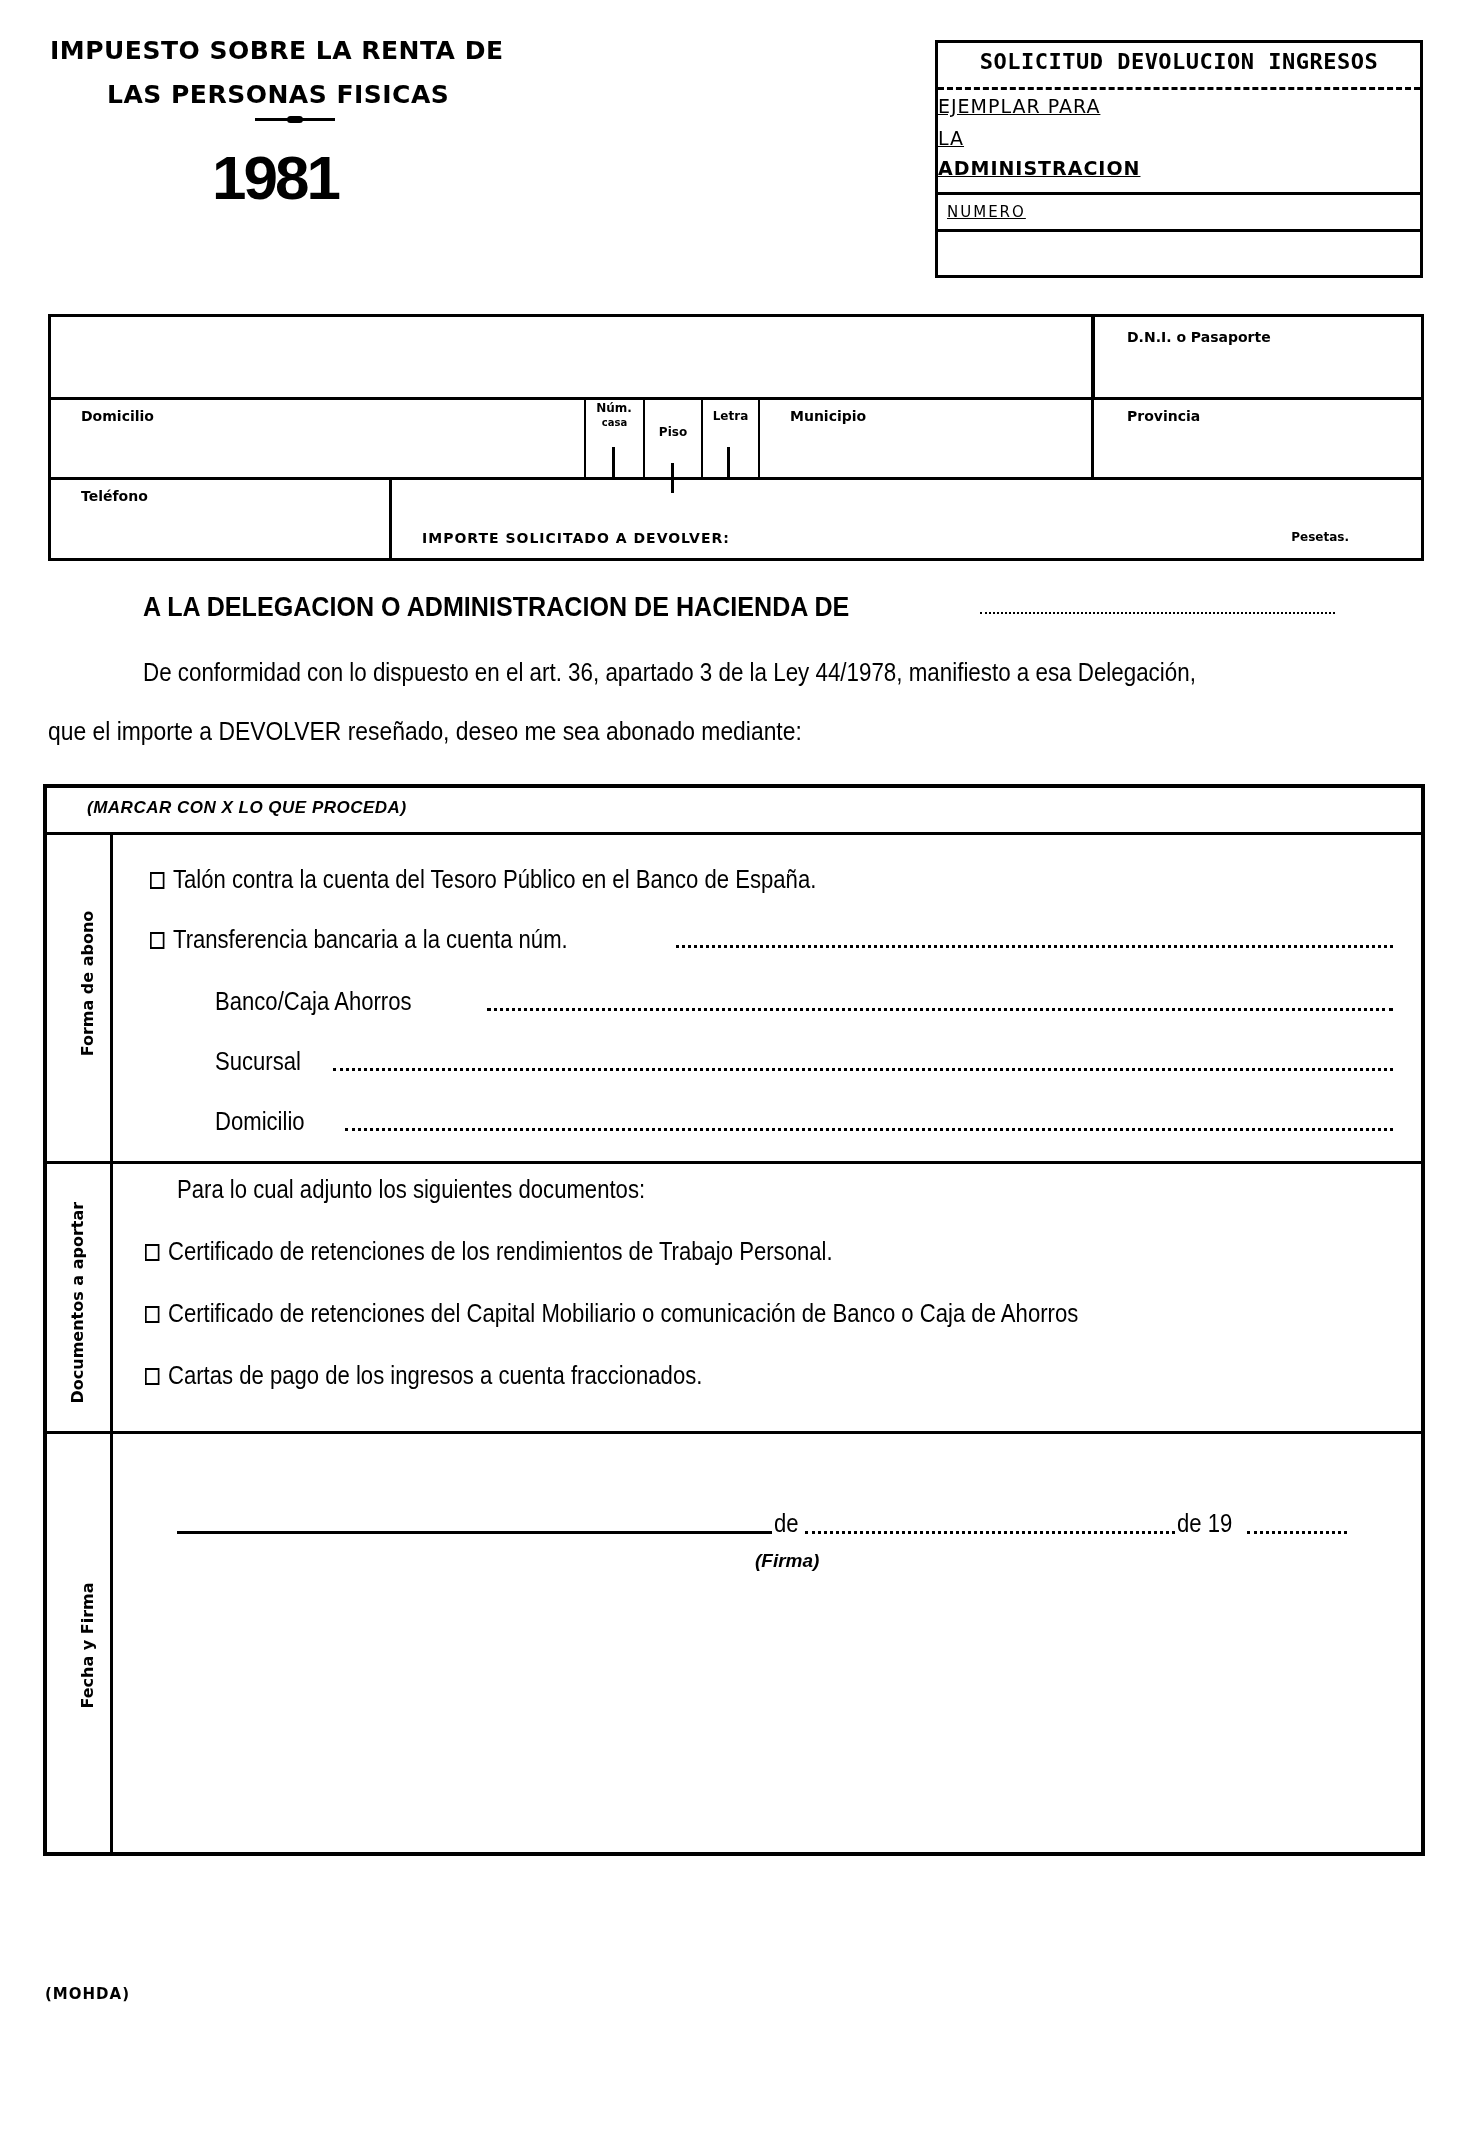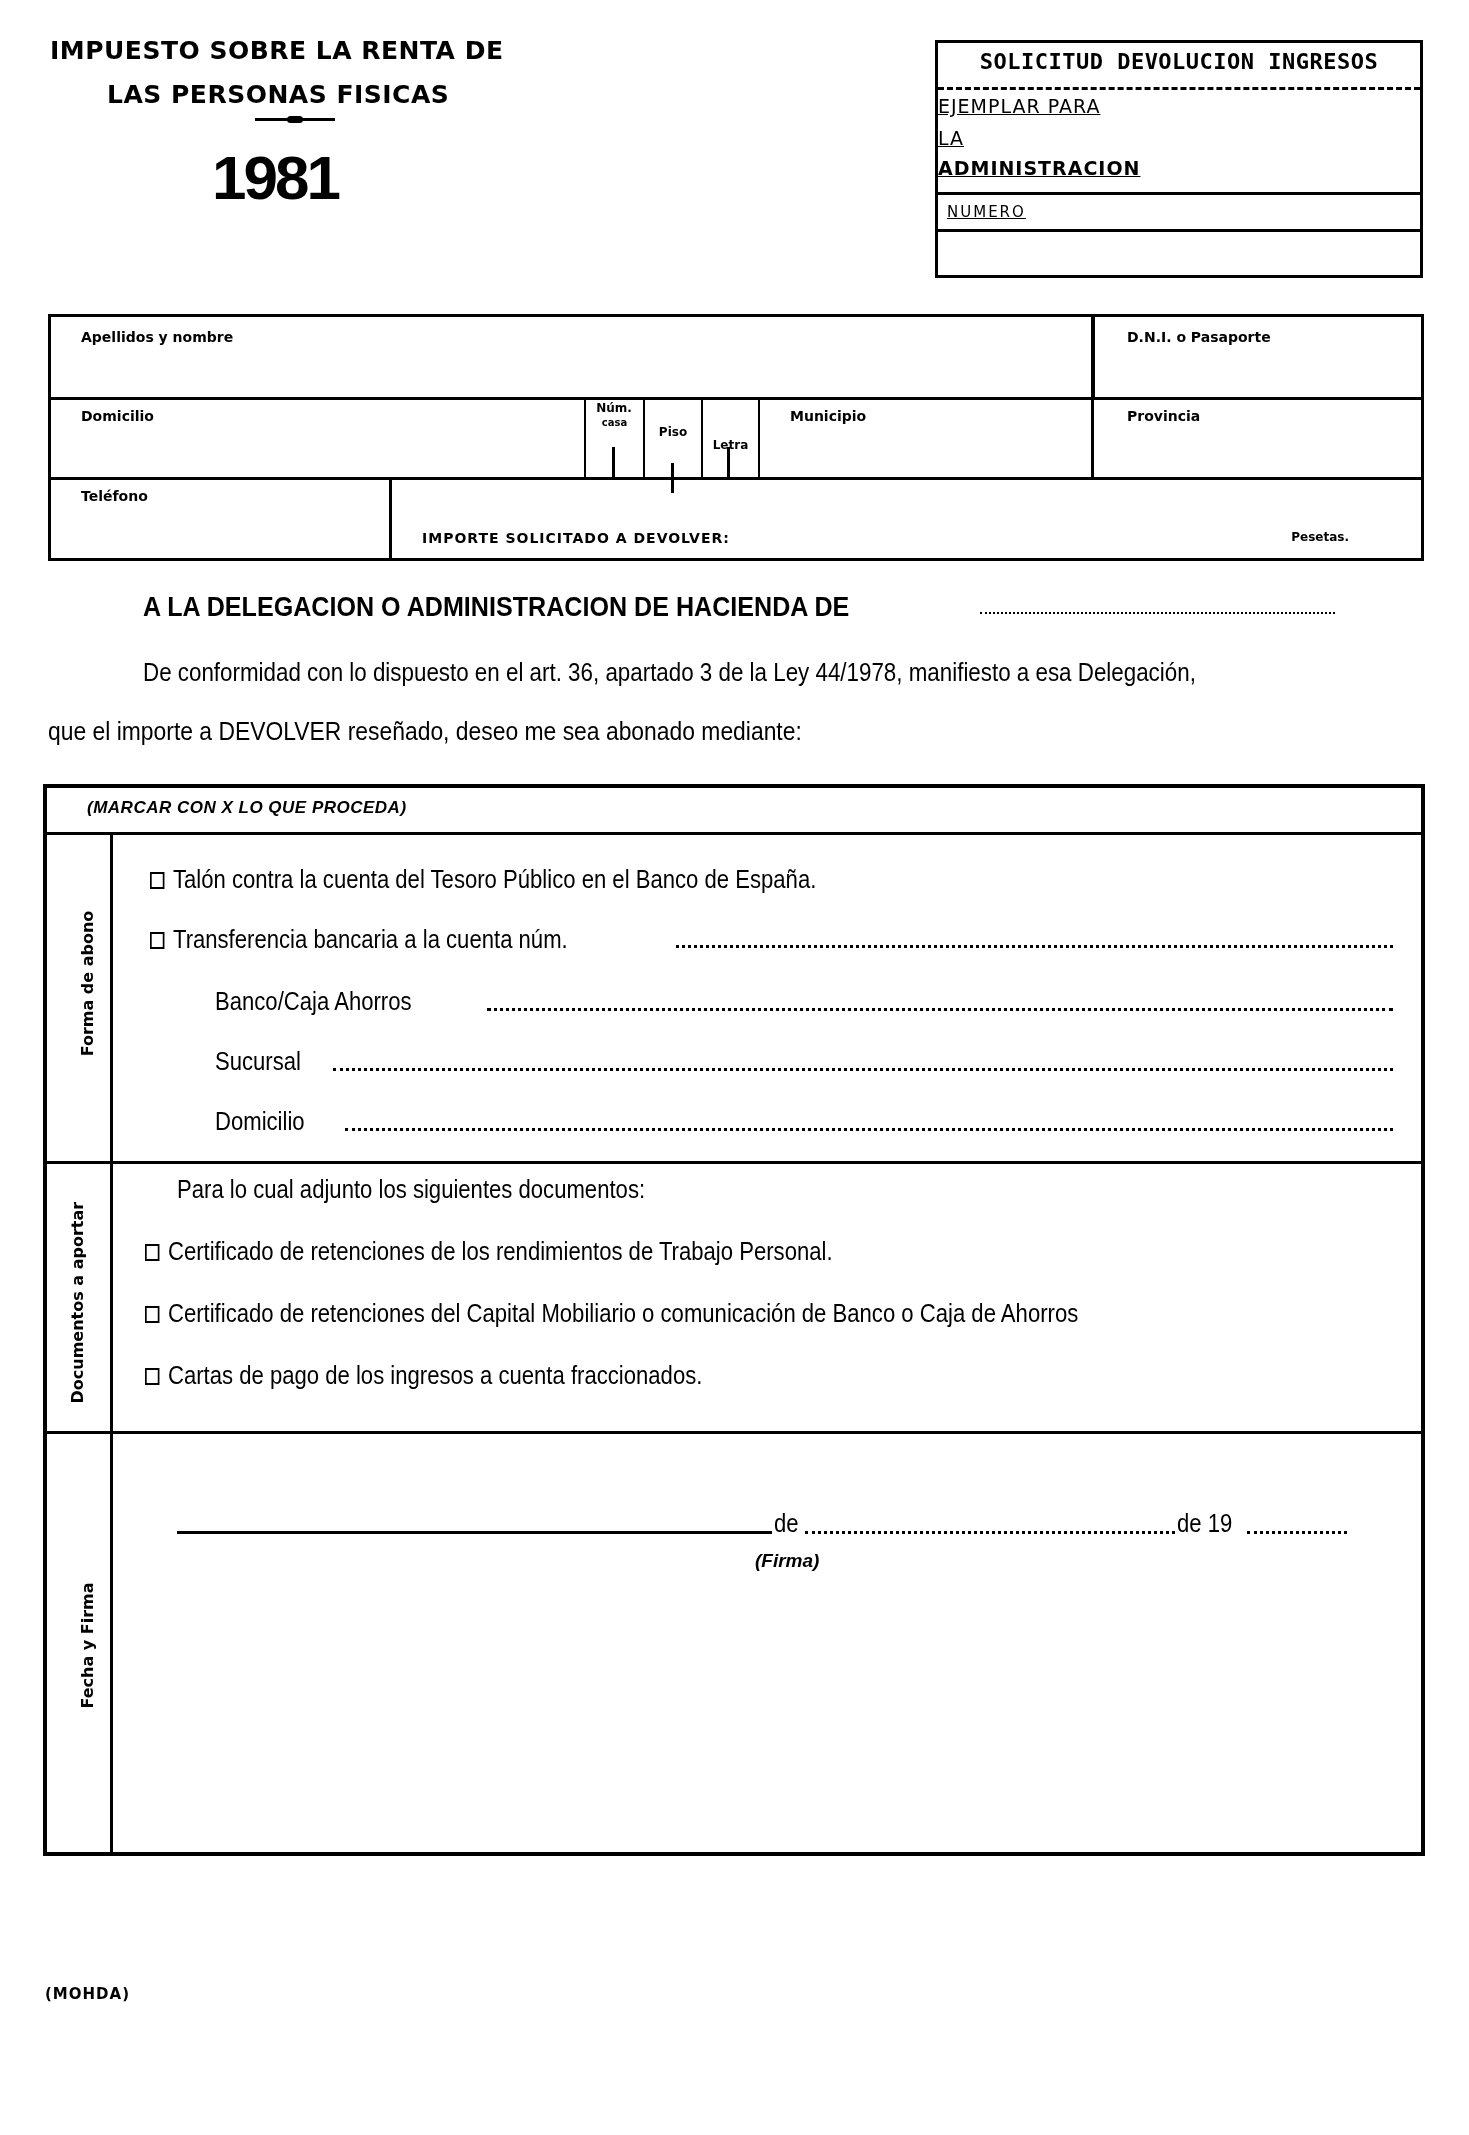--- a/index.html
+++ b/index.html
@@ -50,23 +50,20 @@
   <div class="abs sol-text" style="left:0; top:84px;">LA</div>
   <div class="abs sol-text sol-bold" style="left:0; top:114px;">ADMINISTRACION</div>
   <div class="hline" style="left:0; right:0; top:149px;"></div>
   <div class="abs sol-text" style="left:0; top:160px; font-size:15px; letter-spacing:2px;padding-left:9px;">NUMERO</div>
   <div class="hline" style="left:0; right:0; top:186px;"></div>
   <div class="abs" style="left:0; top:190px; width:100%; height:42px;"></div>
 </div>
 
 <div class="box" style="left:48px; top:314px; width:1376px; height:247px; border-width:3.5px;">
 
-  <div class="abs" style="left:0; top:0; width:1040px; height:80px;">
-    <div class="abs lbl" style="left:30px; top:12px;">Apellidos y nombre</div>
-  </div>
   <div class="vline" style="left:1040px; top:0; height:80px; border-left-width:4px;"></div>
   <div class="abs" style="left:1044px; top:0; right:0; height:80px;">
     <div class="abs lbl" style="left:32px; top:12px;">D.N.I. o Pasaporte</div>
   </div>
   <div class="hline" style="left:0; right:0; top:80px;"></div>
 
   <div class="abs" style="left:0; top:83px; width:533px; height:77px;">
     <div class="abs lbl" style="left:30px; top:8px;">Domicilio</div>
   </div>
   <div class="vline thin-v" style="left:533px; top:83px; height:77px;"></div>
@@ -75,21 +72,21 @@
     <div class="abs lbl-s" style="left:0; top:16px; width:57px; font-size:10px;">casa</div>
     <div class="tick" style="left:26px; bottom:0;"></div>
   </div>
   <div class="vline thin-v" style="left:592px; top:83px; height:77px;"></div>
   <div class="abs" style="left:594px; top:99px; width:56px; height:77px;">
     <div class="abs lbl-s" style="left:0; top:10px; width:56px;">Piso</div>
     <div class="tick" style="left:26px; bottom:0;"></div>
   </div>
   <div class="vline thin-v" style="left:650px; top:83px; height:77px;"></div>
   <div class="abs" style="left:652px; top:83px; width:55px; height:77px;">
-    <div class="abs lbl-s" style="left:0; top:10px; width:55px;margin-top:29px;">Letra</div>
+    <div class="abs lbl-s" style="left:0; top:10px; width:55px;">Letra</div>
     <div class="tick" style="left:24px; bottom:0;"></div>
   </div>
   <div class="vline thin-v" style="left:707px; top:83px; height:77px;"></div>
   <div class="abs" style="left:709px; top:83px; width:331px; height:77px;">
     <div class="abs lbl" style="left:30px; top:8px; font-weight:bold;">Municipio</div>
   </div>
   <div class="vline" style="left:1040px; top:83px; height:77px;"></div>
   <div class="abs" style="left:1044px; top:83px; right:0; height:77px;">
     <div class="abs lbl" style="left:32px; top:8px;">Provincia</div>
   </div>

